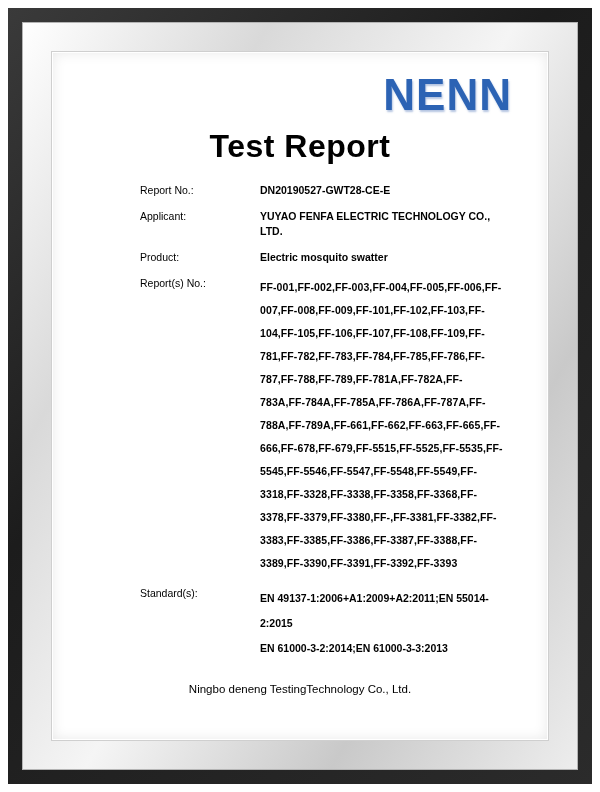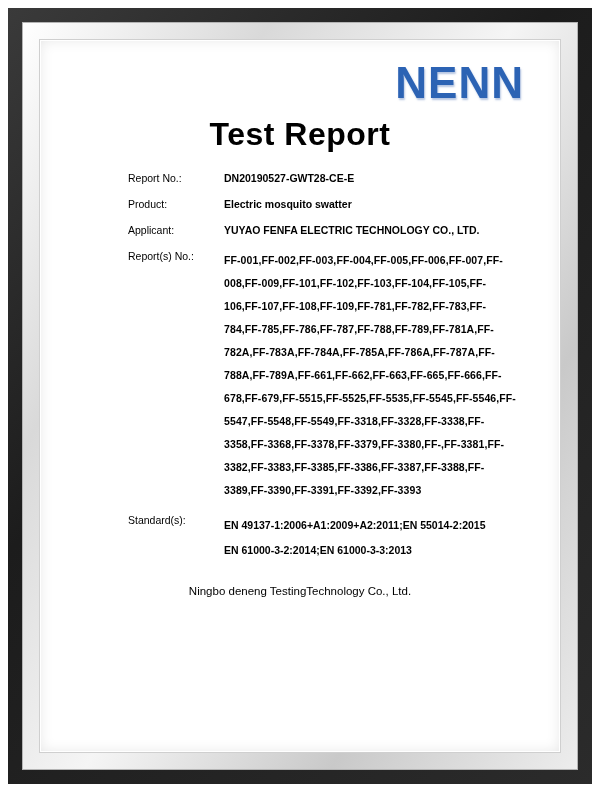--- a/index.html
+++ b/index.html
@@ -33,21 +33,21 @@
     box-sizing: border-box;
     padding: 14px;
   }
 
   .frame-bevel {
     position: relative;
     width: 100%;
     height: 100%;
     box-sizing: border-box;
     background: linear-gradient(120deg, #ffffff 0%, #d9d9d9 25%, #f5f5f5 50%, #c9c9c9 75%, #ededed 100%);
-    padding: 16px;
+    padding: 28px;
     border: 1px solid #b4b4b4;
   }
 
   .frame-inner-line {
     position: relative;
     width: 100%;
     height: 100%;
     box-sizing: border-box;
     background: #ffffff;
     border: 1px solid #cfcfcf;
@@ -111,20 +111,21 @@
     color: #000000;
     line-height: 15px;
   }
   .field-value {
     flex: 1 1 auto;
     font-size: 10.5px;
     font-weight: bold;
     color: #000000;
     line-height: 15px;
     word-break: break-word;
+    margin-left: 24px;
   }
   .field-value.models {
     line-height: 23px;
     letter-spacing: 0.1px;
   }
   .field-value .std-line {
     display: block;
     line-height: 25px;
   }
 
@@ -153,27 +154,27 @@
           <div class="doc-title">Test Report</div>
 
           <div class="fields">
 
             <div class="field-row">
               <div class="field-label">Report No.:</div>
               <div class="field-value">DN20190527-GWT28-CE-E</div>
             </div>
 
             <div class="field-row">
-              <div class="field-label">Product:</div>
-              <div class="field-value">Electric mosquito swatter</div>
+              <div class="field-label">Applicant:</div>
+              <div class="field-value">YUYAO FENFA ELECTRIC TECHNOLOGY CO., LTD.</div>
             </div>
 
             <div class="field-row">
-              <div class="field-label">Applicant:</div>
-              <div class="field-value">YUYAO FENFA ELECTRIC TECHNOLOGY CO., LTD.</div>
+              <div class="field-label">Product:</div>
+              <div class="field-value">Electric mosquito swatter</div>
             </div>
 
             <div class="field-row">
               <div class="field-label">Report(s) No.:</div>
               <div class="field-value models">FF-001,FF-002,FF-003,FF-004,FF-005,FF-006,FF-007,FF-008,FF-009,FF-101,FF-102,FF-103,FF-104,FF-105,FF-106,FF-107,FF-108,FF-109,FF-781,FF-782,FF-783,FF-784,FF-785,FF-786,FF-787,FF-788,FF-789,FF-781A,FF-782A,FF-783A,FF-784A,FF-785A,FF-786A,FF-787A,FF-788A,FF-789A,FF-661,FF-662,FF-663,FF-665,FF-666,FF-678,FF-679,FF-5515,FF-5525,FF-5535,FF-5545,FF-5546,FF-5547,FF-5548,FF-5549,FF-3318,FF-3328,FF-3338,FF-3358,FF-3368,FF-3378,FF-3379,FF-3380,FF-,FF-3381,FF-3382,FF-3383,FF-3385,FF-3386,FF-3387,FF-3388,FF-3389,FF-3390,FF-3391,FF-3392,FF-3393</div>
             </div>
 
             <div class="field-row">
               <div class="field-label">Standard(s):</div>
               <div class="field-value">

